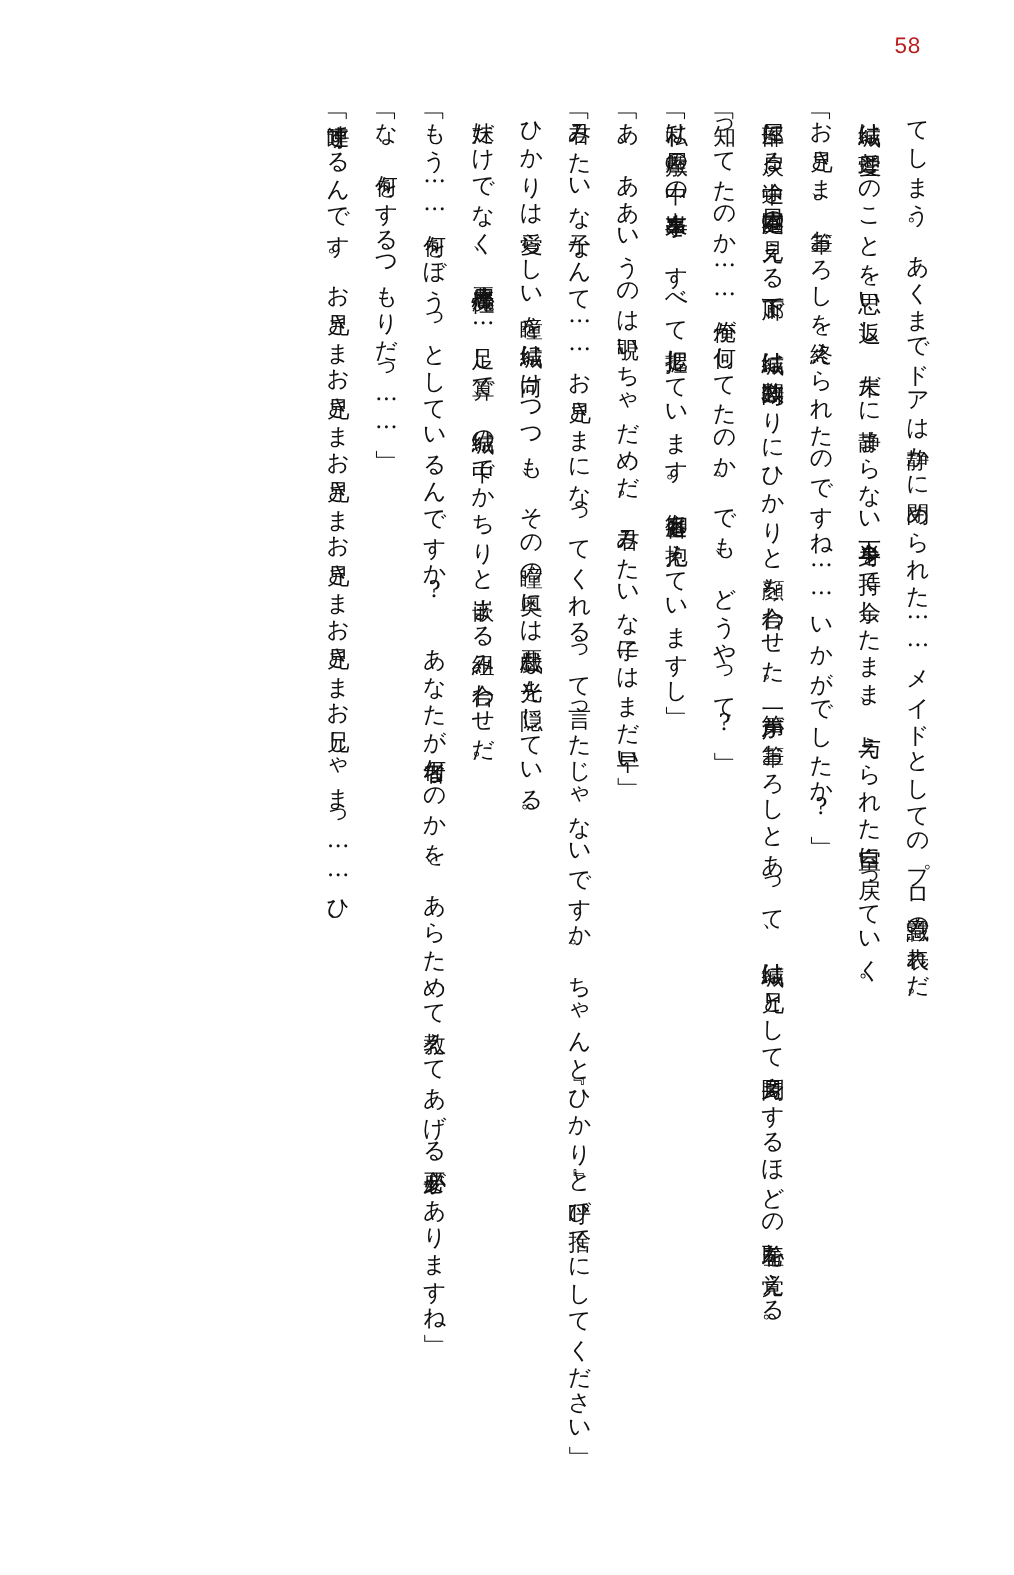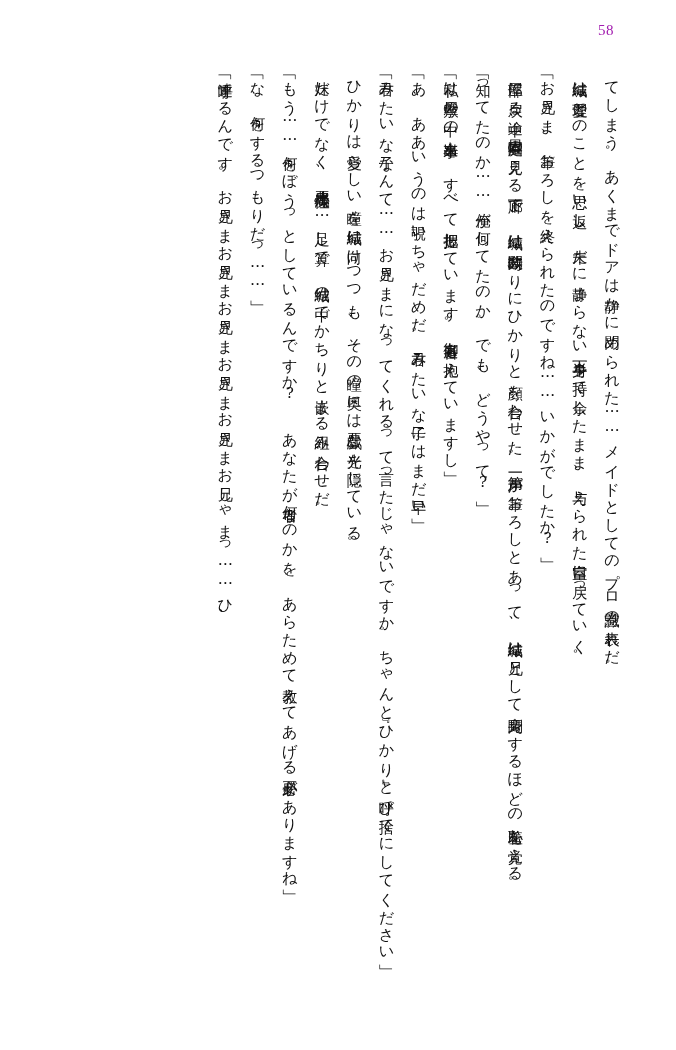--- a/index.html
+++ b/index.html
@@ -16,23 +16,23 @@
     height: 1050px;
     background: #ffffff;
     overflow: hidden;
     box-sizing: border-box;
   }
   .page-number {
     position: absolute;
     top: 22px;
     right: 62px;
     font-size: 15px;
-    color: #a21caf;
+    color: #b91c1c;
     letter-spacing: 0.5px;
-    font-family: Liberation Serif, serif;
+    font-family: Liberation Sans, sans-serif;
   }
   .body-text {
     position: absolute;
     top: 70px;
     right: 48px;
     left: 44px;
     height: 930px;
     writing-mode: vertical-rl;
     -webkit-writing-mode: vertical-rl;
     text-orientation: upright;

